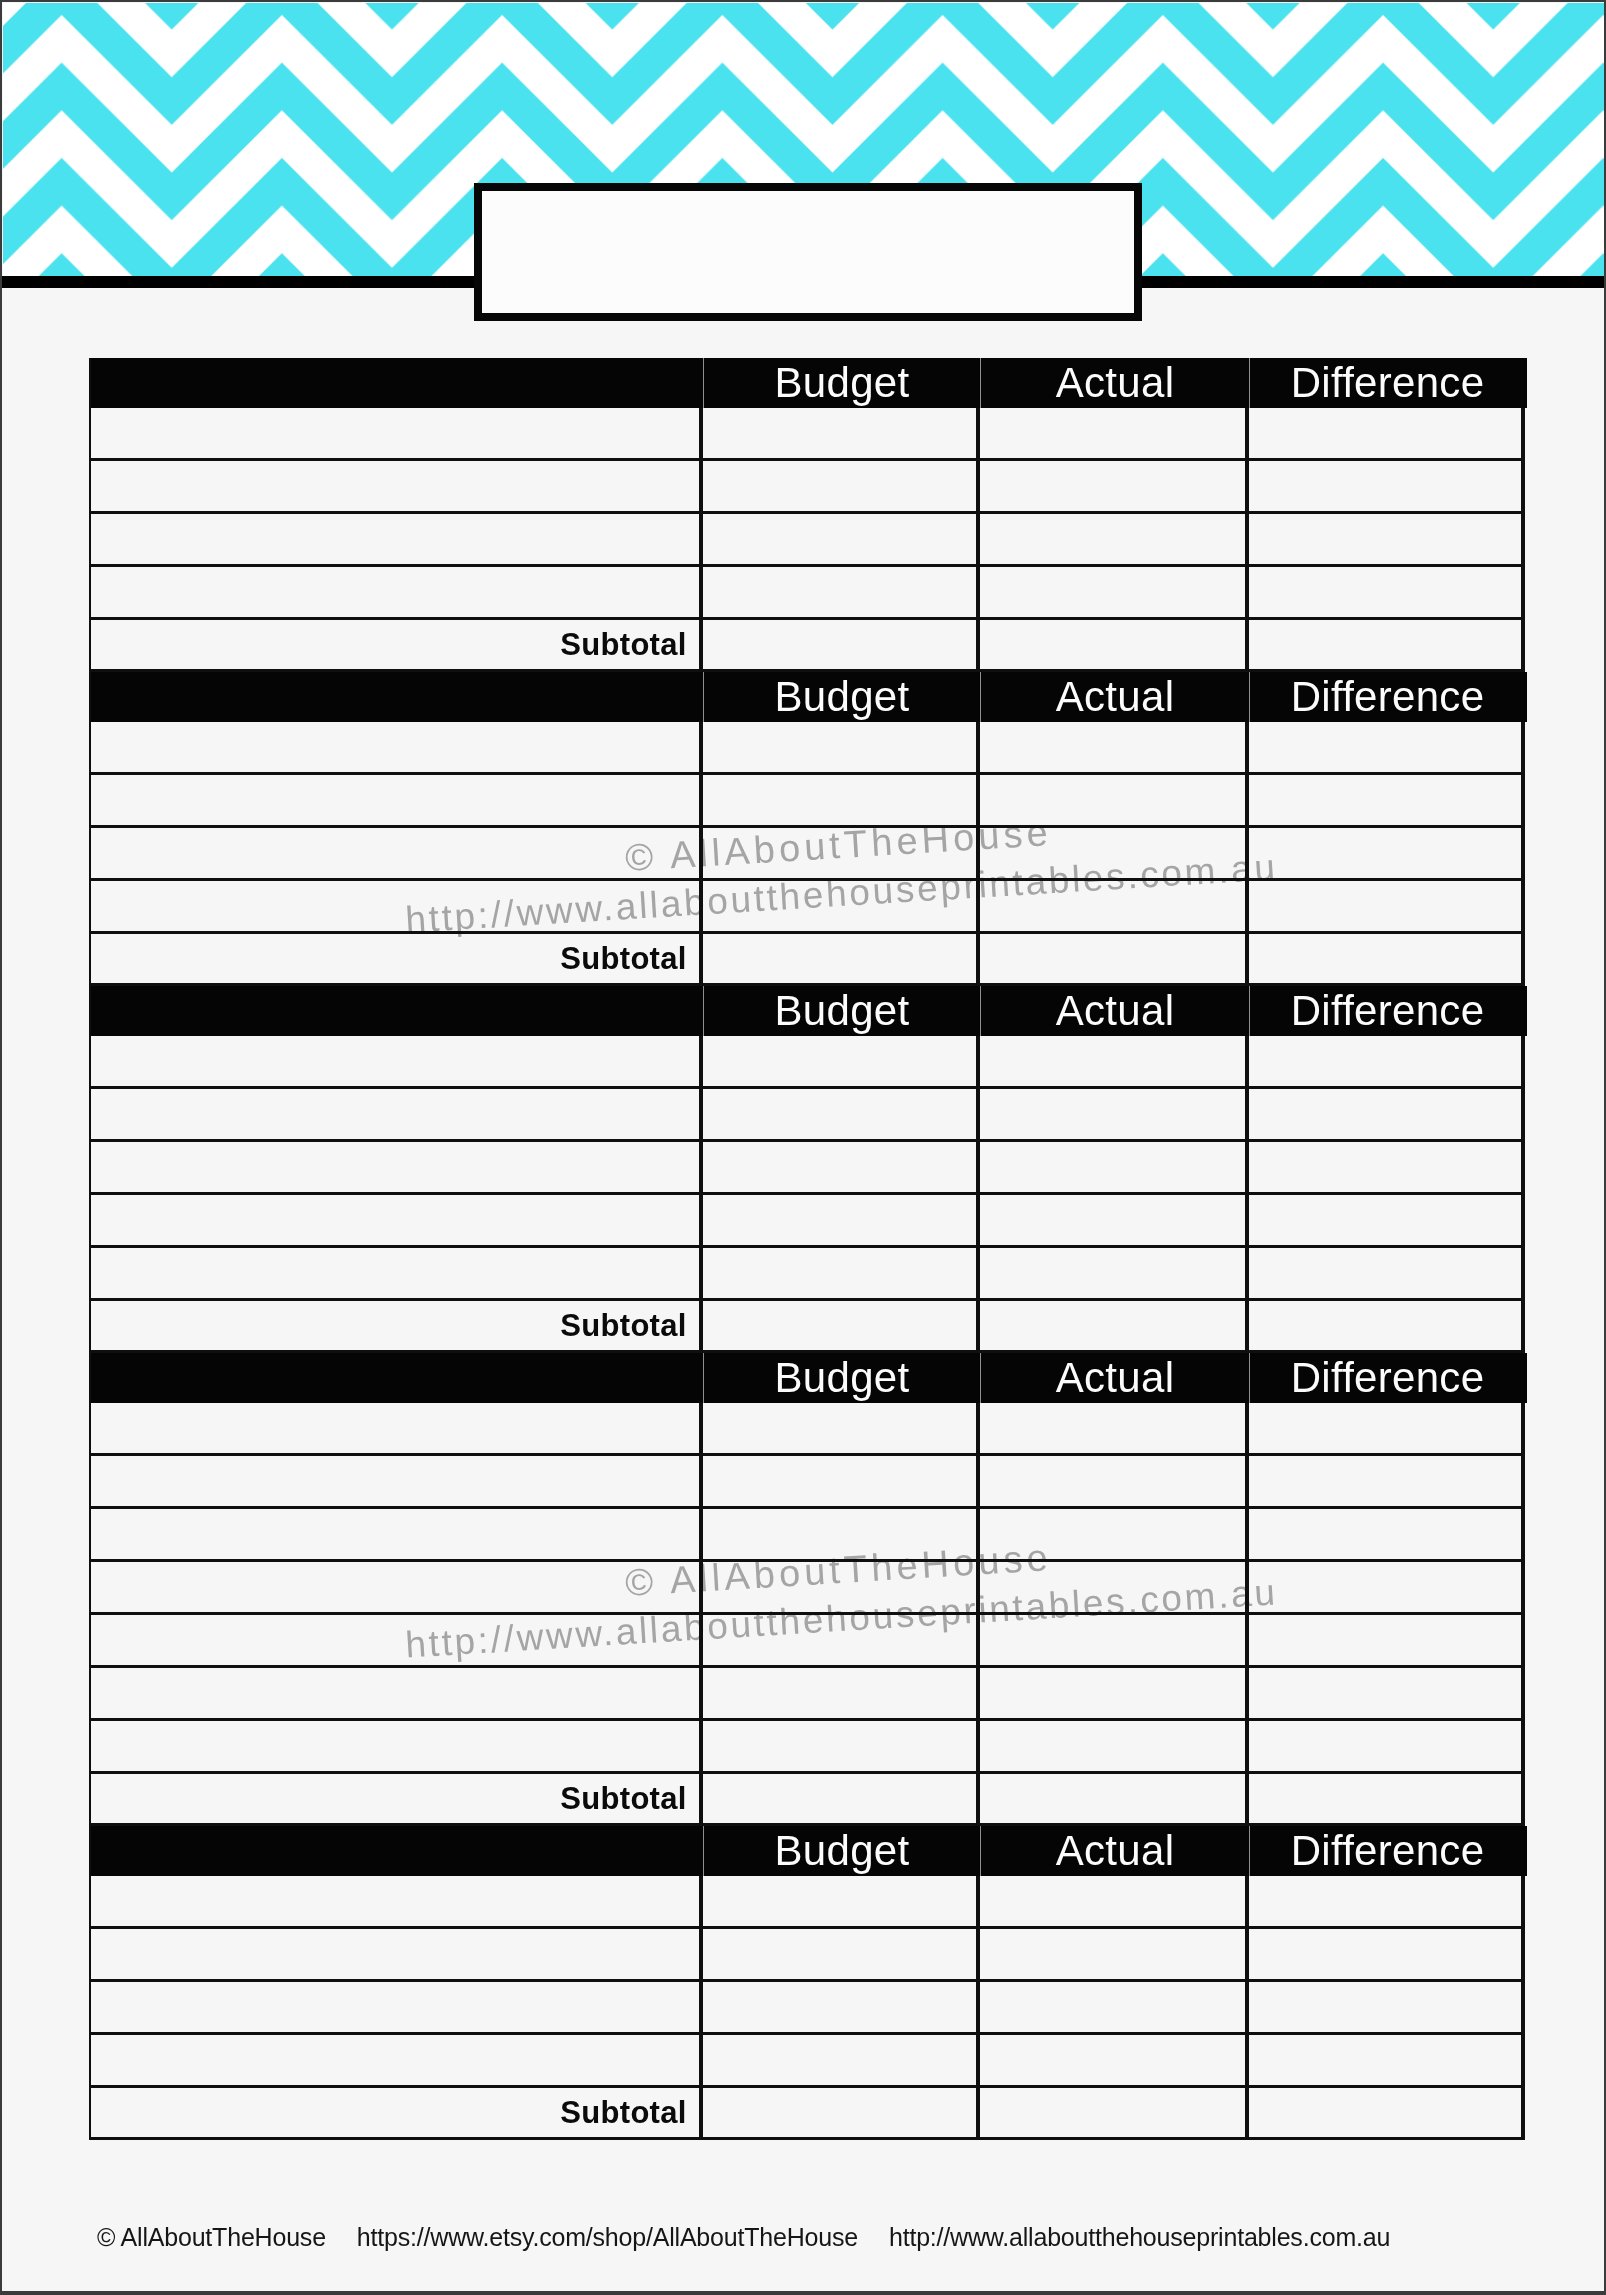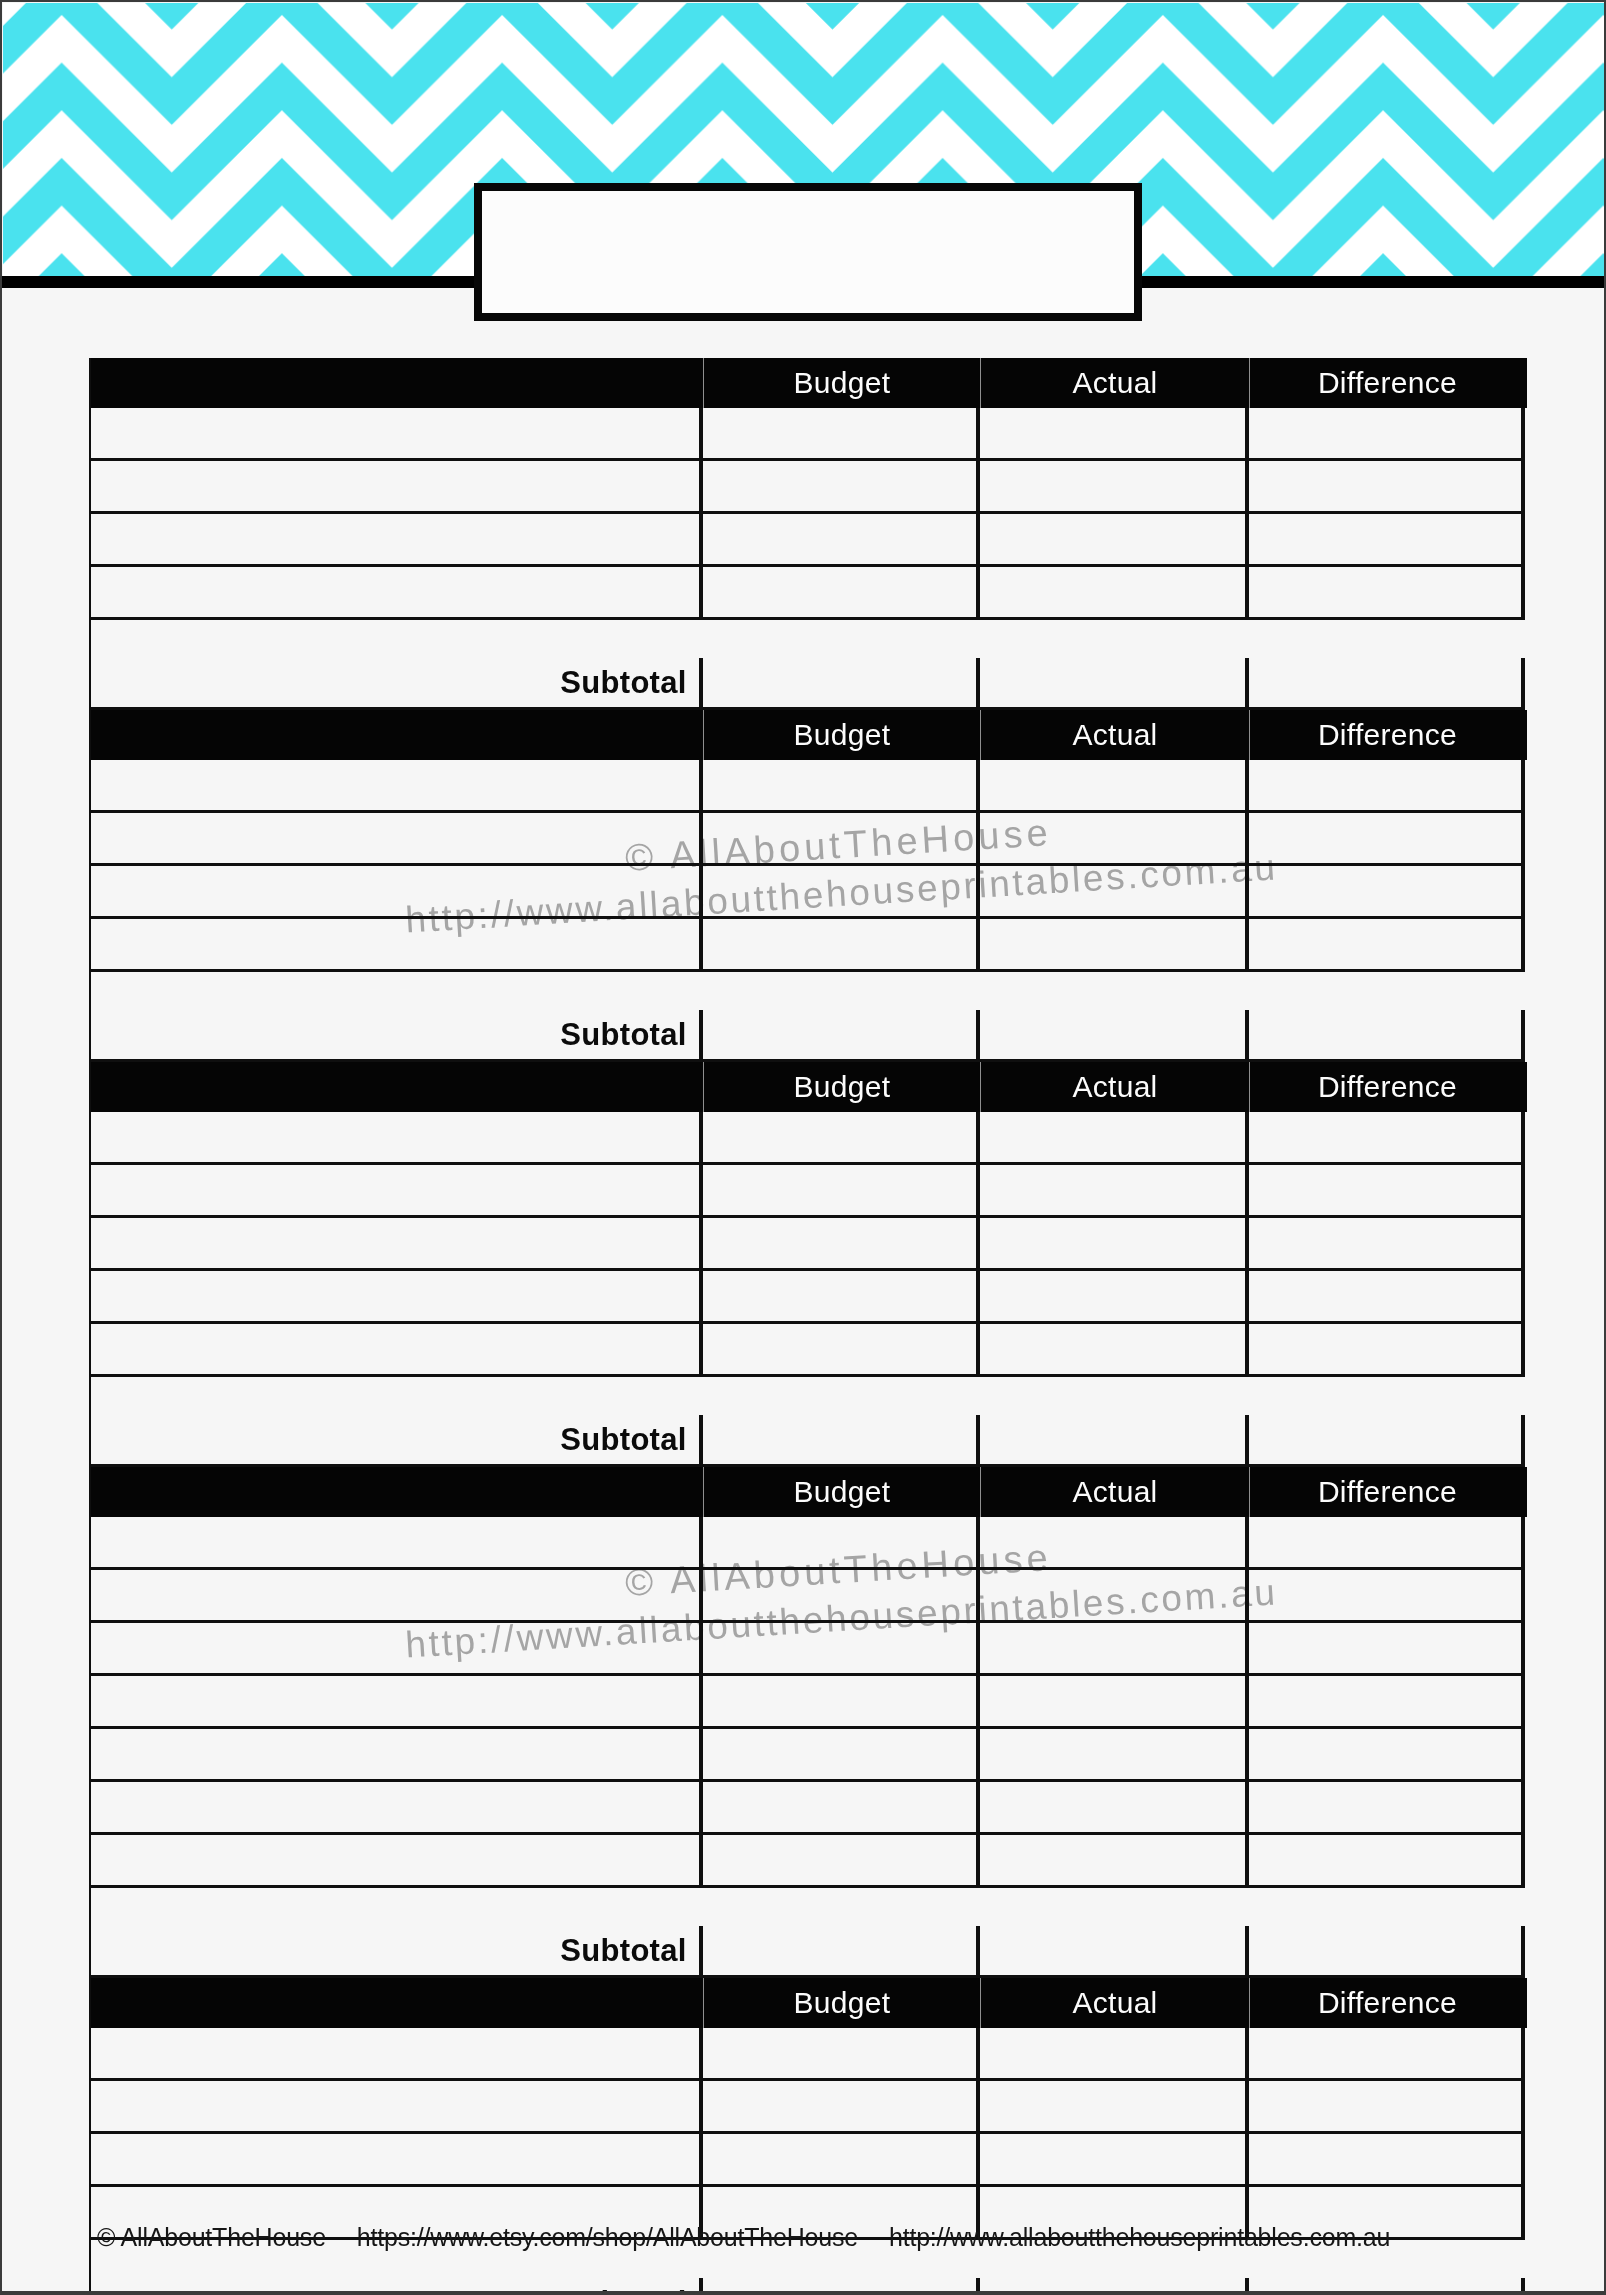--- a/index.html
+++ b/index.html
@@ -30,29 +30,29 @@
   .watermark .wm-line1 { font-size:38px; letter-spacing:4.1px; display:block; }
   .watermark .wm-line2 { font-size:37px; letter-spacing:2.7px; display:block; margin-top:5.5px; }
   .budget-table {
     position:absolute; left:89px; top:358px; width:1436px;
     box-sizing:content-box; border-left:2px solid #0f0f0f; z-index:5;
   }
   .row { display:grid; grid-template-columns:612px 277px 269px 276px; }
   .row > div { box-sizing:border-box; }
   .header-row { height:50px; background:#050505; }
   .header-row > div {
-    color:#fcfcfc; font-size:30px; letter-spacing:0.3px;
+    color:#fcfcfc; font-size:42px; letter-spacing:0.3px;
     display:flex; align-items:center; justify-content:center;
   }
   .header-row > div.sep { border-left:1.4px solid #8f8f8f; }
   .data-row { height:53px; }
   .data-row > div, .subtotal-row > div, .totals-row > div.val {
     background:transparent; border-right:4.1px solid #0f0f0f; border-bottom:3.4px solid #0f0f0f;
   }
-  .subtotal-row { height:52px;margin-top:38px; }
+  .subtotal-row { height:52px; }
   .subtotal-row > div.lbl {
     display:flex; align-items:center; justify-content:flex-end;
     padding-right:12.3px; font-size:31px; font-weight:bold; color:#0b0b0b; letter-spacing:0.3px;
   }
   .totals-row { height:57px; }
   .totals-row > div.lbl {
     background:#050505; color:#fcfcfc; border-right:4.1px solid #0f0f0f; border-bottom:3.4px solid #0f0f0f;
     display:flex; align-items:center; justify-content:flex-end;
     padding-right:15px; font-size:33px; font-weight:bold; letter-spacing:0.7px;
   }

